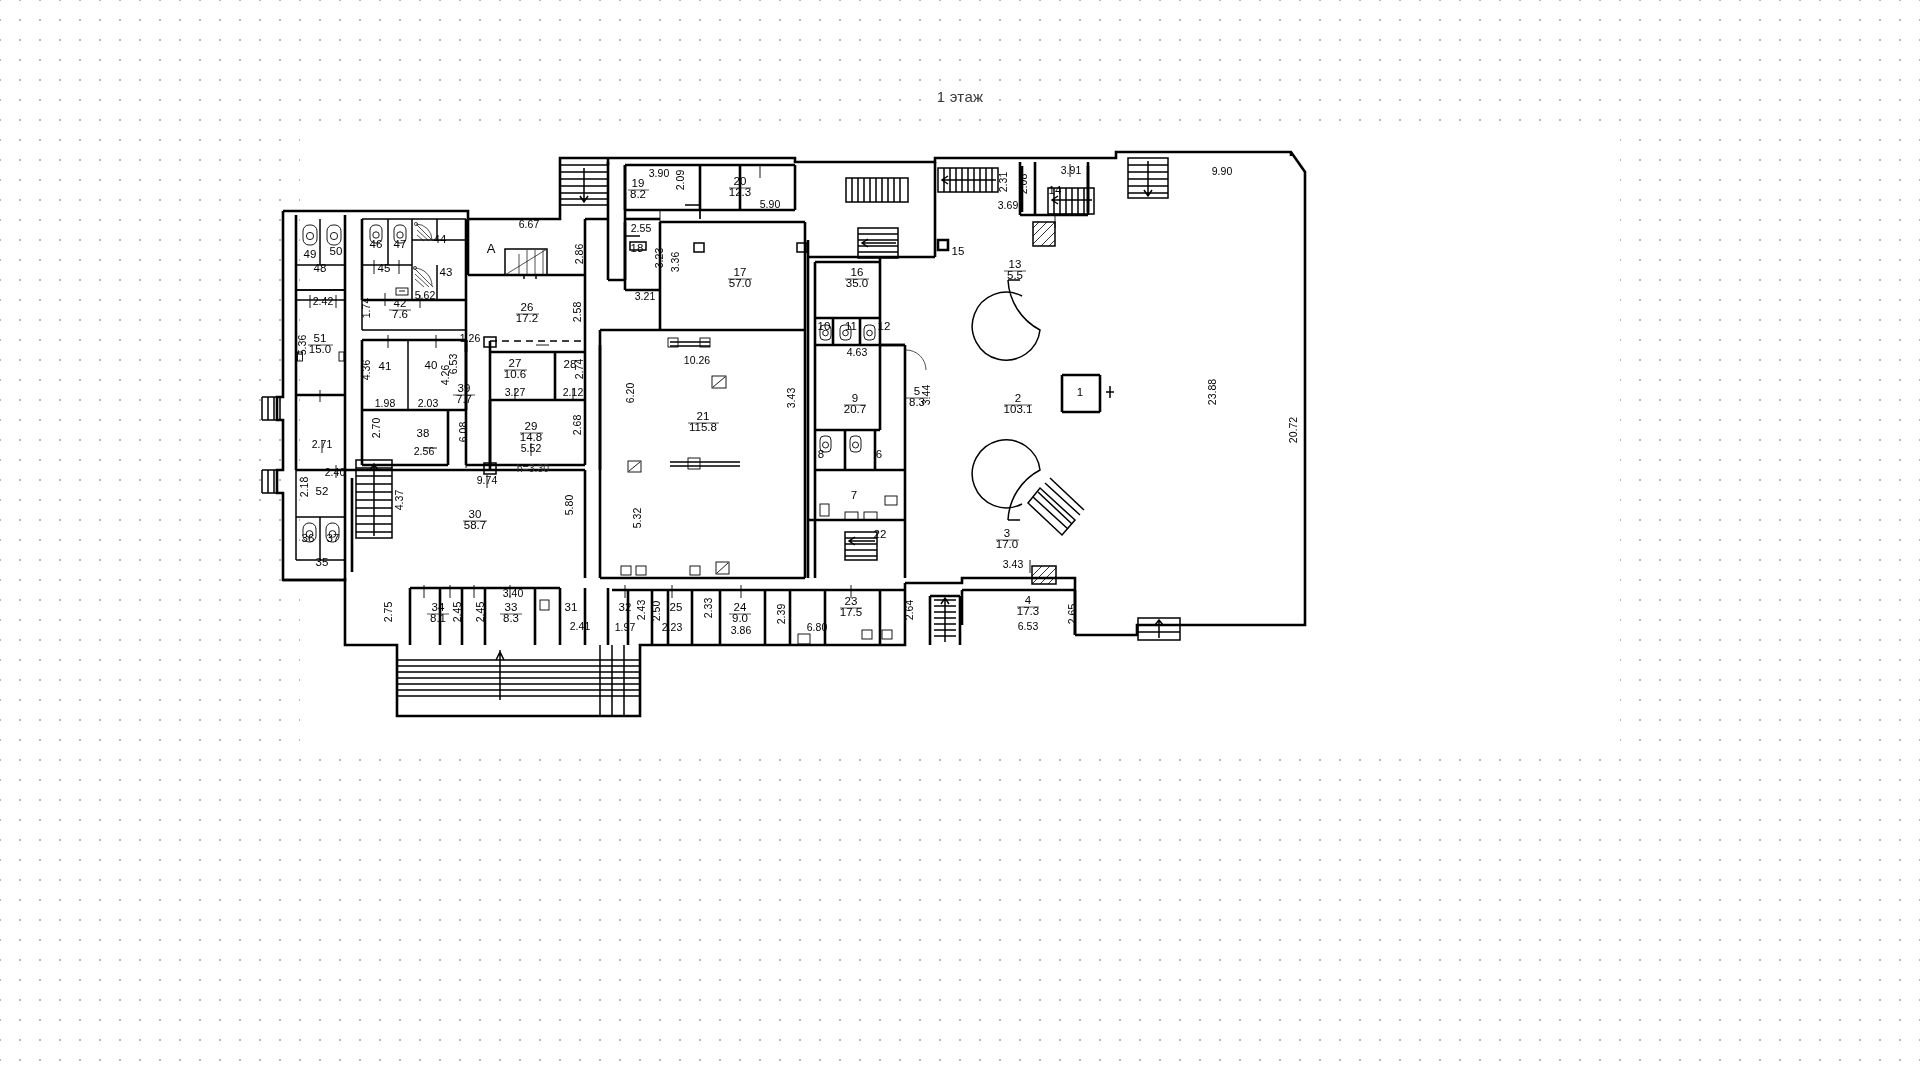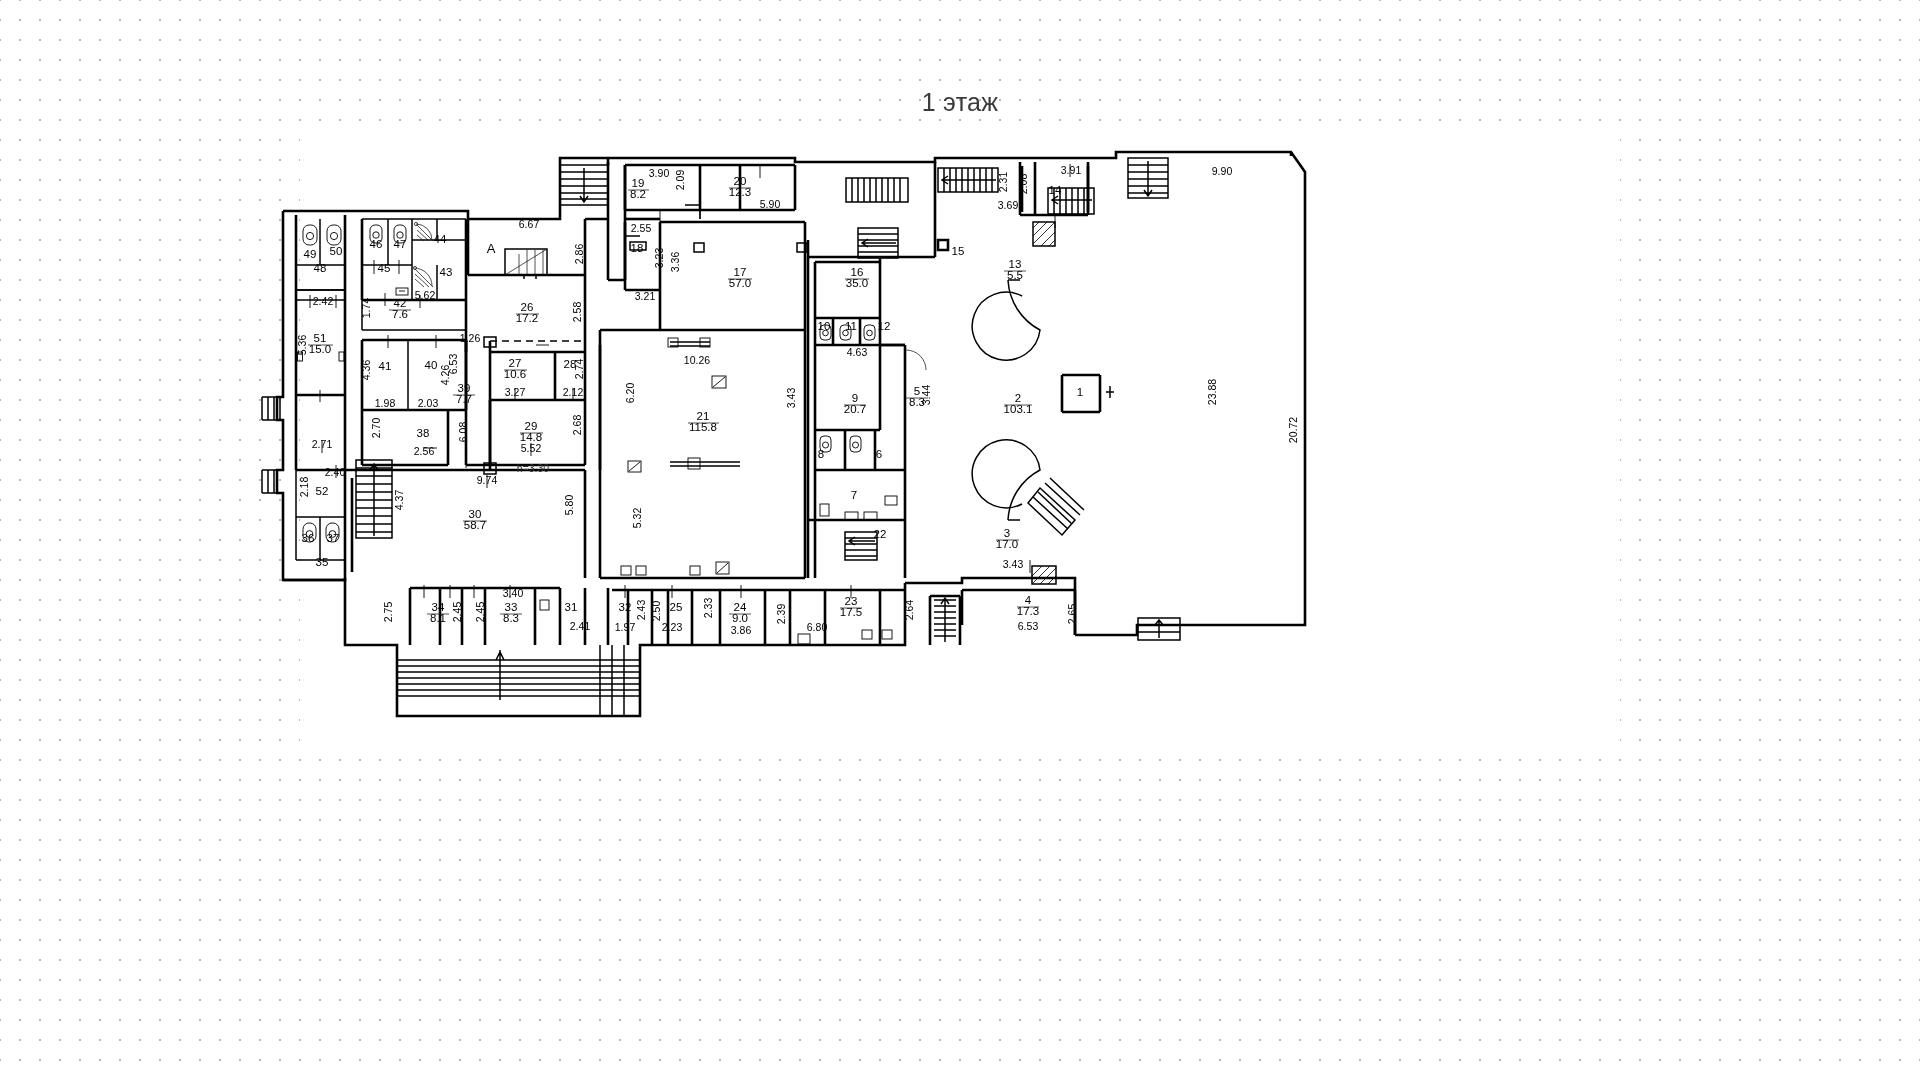--- a/index.html
+++ b/index.html
@@ -14,21 +14,21 @@
     background-size:20px 20px;
     background-position:10px 10px;
   }
   #whitemask{
     position:absolute;
     left:300px; top:130px; width:1320px; height:620px;
     background:#ffffff;
   }
   #title{
     position:absolute; left:0; right:0; top:88px;
-    text-align:center; font-size:25px; color:#3a3a3a;
+    text-align:center; font-size:15px; color:#3a3a3a;
     letter-spacing:.3px;
   }
   #planwrap{position:absolute;inset:0;}
   svg{display:block;}
   .w  {stroke:#000;fill:none;stroke-width:2.6;}
   .w2 {stroke:#000;fill:none;stroke-width:1.5;}
   .thin{stroke:#000;fill:none;stroke-width:0.9;}
   .hair{stroke:#1a1a1a;fill:none;stroke-width:0.75;}
   .dash{stroke:#000;fill:none;stroke-width:1.4;stroke-dasharray:7 5;}
   .hatch{fill:none;stroke:#000;stroke-width:0.8;}

